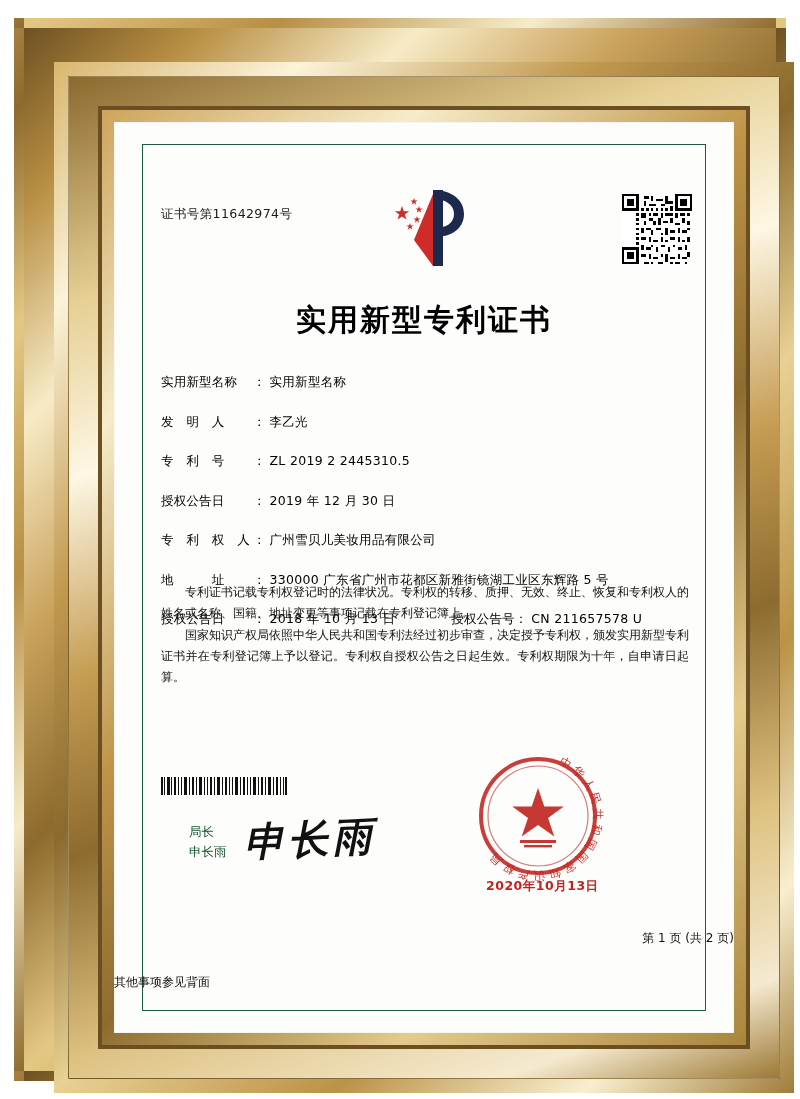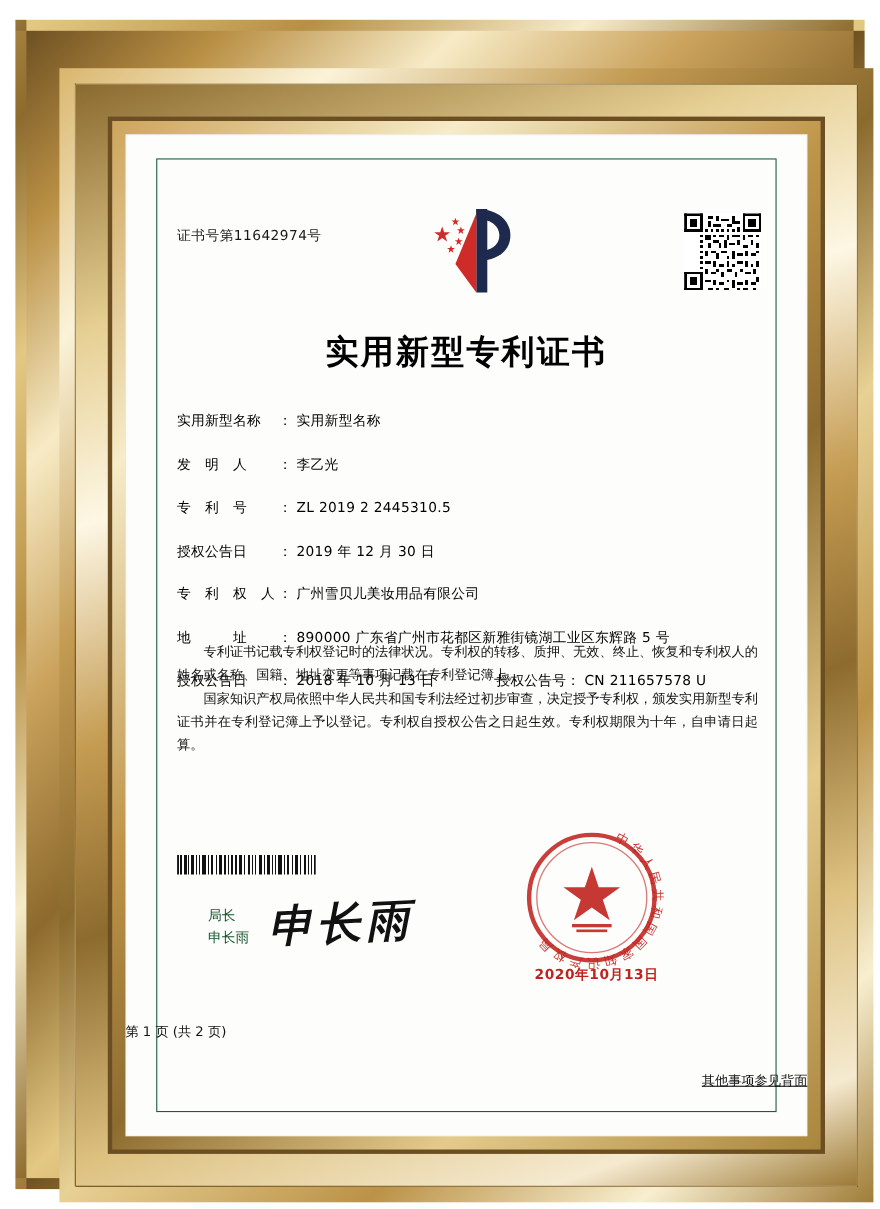--- a/index.html
+++ b/index.html
@@ -191,34 +191,33 @@
     font-size: 12.5px;
     color: #c0231f;
     letter-spacing: 0.5px;
     font-weight: bold;
   }
 
   .page-no {
     position: absolute;
     left: 0; right: 0;
     top: 808px;
-    text-align: left;
+    text-align: right;
     font-family: "DejaVu Sans", sans-serif;
     font-size: 12px;
     color: #111;
   }
   .footnote {
     position: absolute;
     left: 0; right: 0;
     top: 852px;
-    text-align: right;
+    text-align: left;
     font-family: "DejaVu Sans", sans-serif;
     font-size: 12px;
     color: #111;
-    text-decoration: underline;
   }
 </style>
 </head>
 <body>
 
 <div class="frame-bevel-1">
   <div class="frame-bevel-2"></div>
   <div class="frame-bevel-3"></div>
   <div class="frame-inner-dark"></div>
   <div class="frame-liner"></div>
@@ -390,21 +389,21 @@
 
         <div class="field-row">
           <span class="field-label">专　利　权　人</span>
           <span class="field-sep">：</span>
           <span class="field-value">广州雪贝儿美妆用品有限公司</span>
         </div>
 
         <div class="field-row">
           <span class="field-label">地　　　址</span>
           <span class="field-sep">：</span>
-          <span class="field-value">890000 广东省广州市花都区新雅街镜湖工业区东辉路 5 号</span>
+          <span class="field-value">330000 广东省广州市花都区新雅街镜湖工业区东辉路 5 号</span>
         </div>
 
         <div class="field-row">
           <span class="field-label">授权公告日</span>
           <span class="field-sep">：</span>
           <span class="field-value">2018 年 10 月 13 日</span>
           <span class="second-label">授权公告号</span>
           <span class="field-sep">：</span>
           <span class="field-value">CN 211657578 U</span>
         </div>

